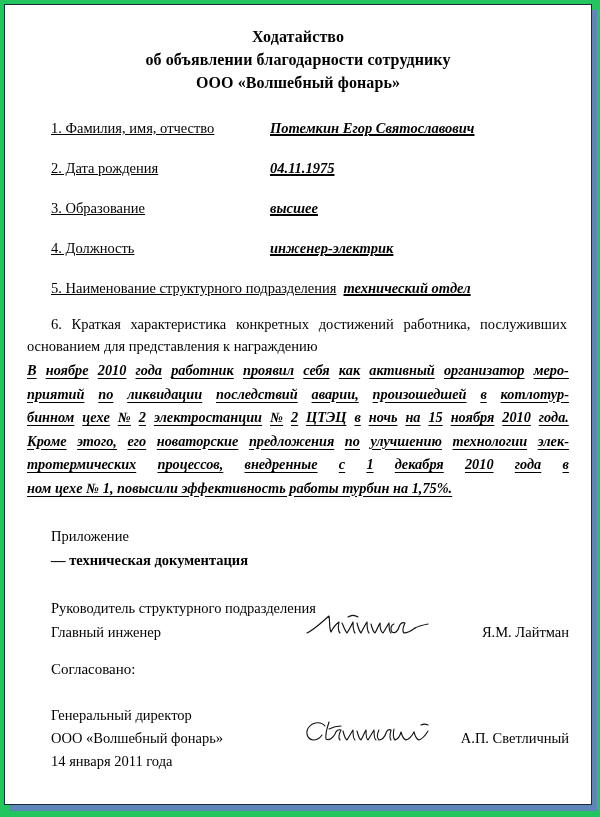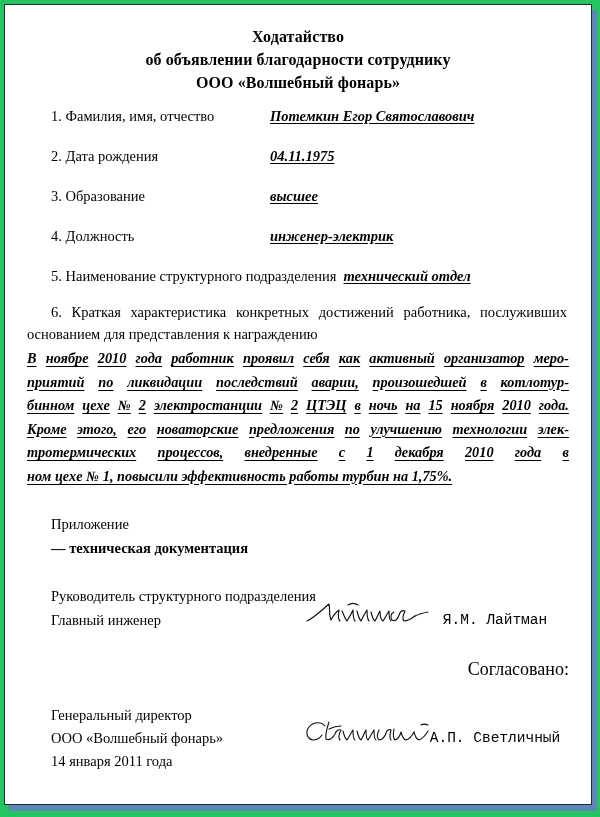--- a/index.html
+++ b/index.html
@@ -54,21 +54,22 @@
   }
   .title-line {
     font-weight: bold;
     font-size: 16px;
     line-height: 23px;
     letter-spacing: 0.1px;
   }
 
   
   .fields {
-    margin-top: 14px;
+    margin-top: 26px;
+    text-decoration: underline;
   }
   .field-row {
     display: flex;
     align-items: baseline;
     margin-bottom: 23px;
     padding-left: 24px;
   }
   .field-label {
     font-size: 14.5px;
     white-space: nowrap;
@@ -161,42 +162,40 @@
   }
   .sign-role {
     flex: 0 0 auto;
   }
   .sign-spacer {
     flex: 1 1 auto;
   }
   .sign-name {
     flex: 0 0 auto;
     width: 148px;
-    text-align: center;
-    font-family: Liberation Mono, monospace;
+    text-align: right;
   }
   .signature-mark {
     position: absolute;
     left: 252px;
     top: -9px;
     width: 130px;
     height: 30px;
     pointer-events: none;
   }
   .signature-mark svg {
     display: block;
     width: 100%;
     height: 100%;
   }
   .approval {
-    margin-top: 25px;
-    padding-left: 24px;
-    font-size: 18px;
+    margin-top: 13px;
+    padding-left: 24px;
+    font-size: 15px;
     line-height: 24px;
-    text-align: right;
   }
   .director-block {
     margin-top: 23px;
     padding-left: 24px;
     position: relative;
   }
   .director-block .sign-line {
     line-height: 23px;
   }
 </style>

